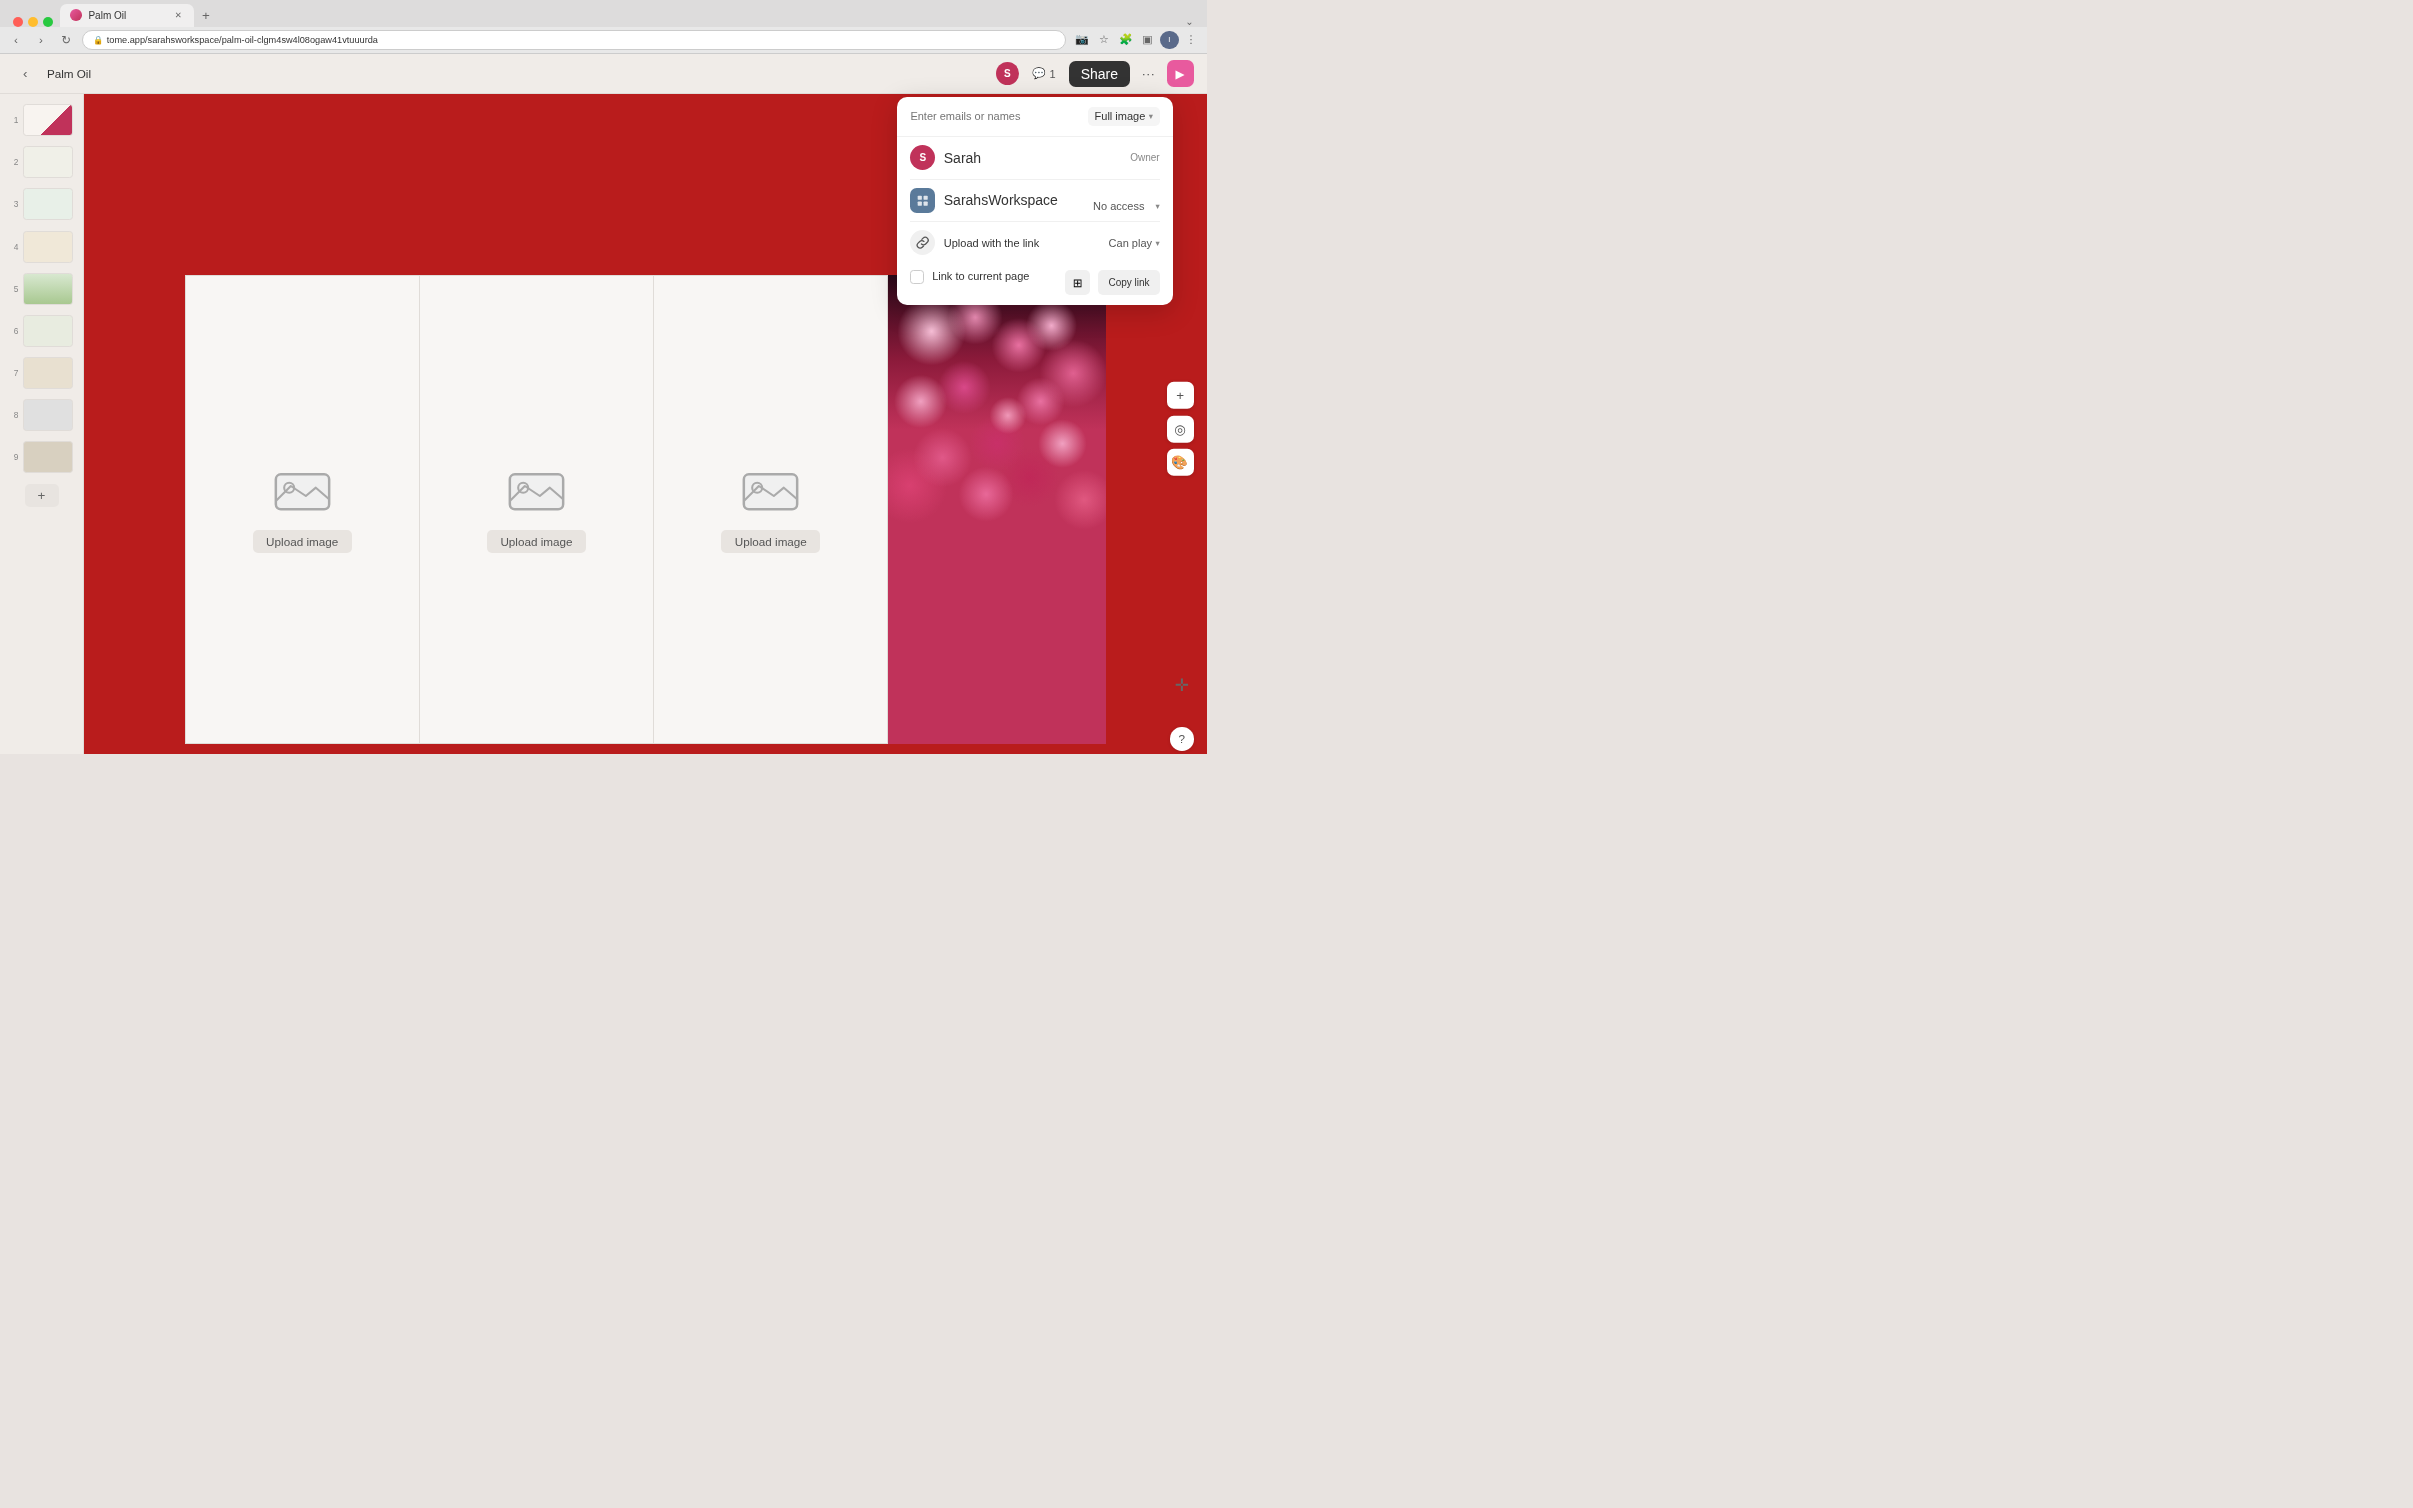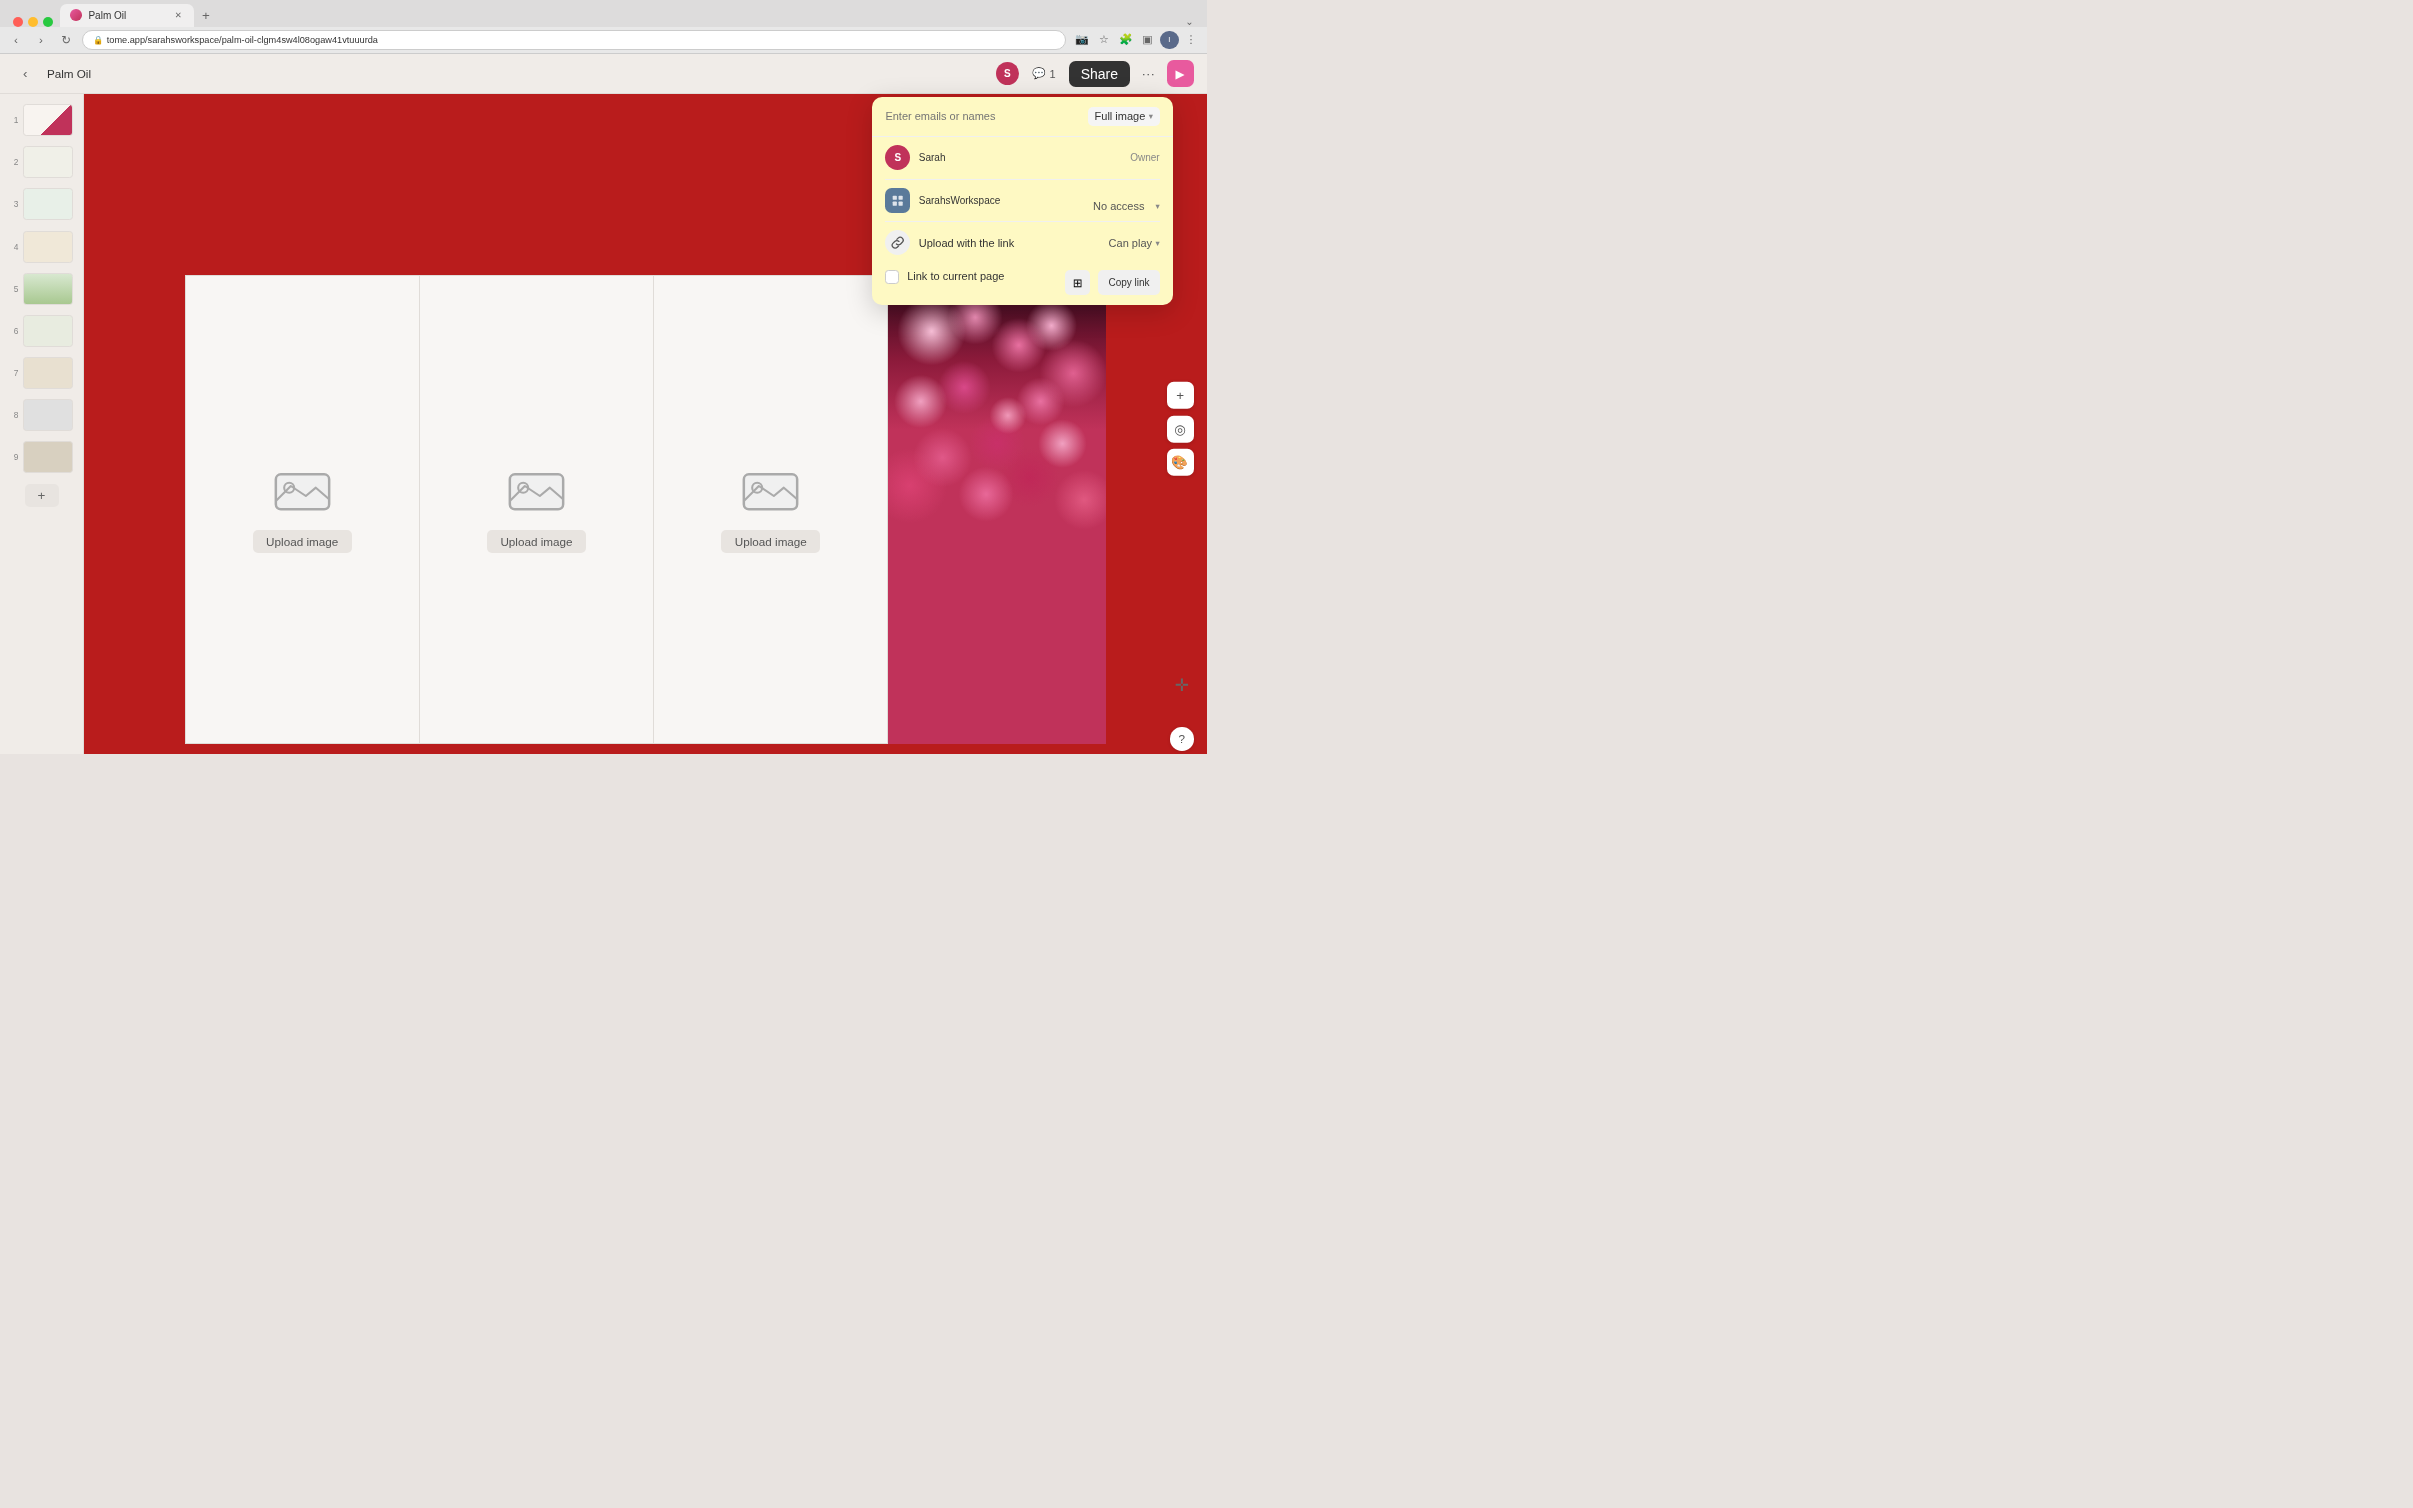--- a/index.html
+++ b/index.html
@@ -393,22 +393,22 @@
       font-size: 11.7px;
       cursor: pointer;
       box-shadow: 0 0.8px 3.4px rgba(0,0,0,0.15);
     }
 
     
     .share-dropdown {
       position: absolute;
       top: 97px;
       right: 34px;
-      width: 301px;
-      background: #fef9c3;
+      width: 276px;
+      background: #ffffff;
       border-radius: 10px;
       box-shadow: 0 6.7px 27px rgba(0,0,0,0.18);
       z-index: 1000;
       overflow: hidden;
     }
     .share-invite-row {
       display: flex;
       align-items: center;
       padding: 10px 13.4px;
       gap: 6.7px;
@@ -465,21 +465,21 @@
       align-items: center;
       justify-content: center;
       color: white;
       font-size: 9.2px;
       flex-shrink: 0;
     }
     .share-user-info {
       flex: 1;
     }
     .share-user-name {
-      font-size: 10px;
+      font-size: 14px;
       color: #333;
       font-weight: 500;
     }
     .share-user-role {
       font-size: 10px;
       color: #888;
     }
     .share-user-access {
       display: flex;
       align-items: center;

